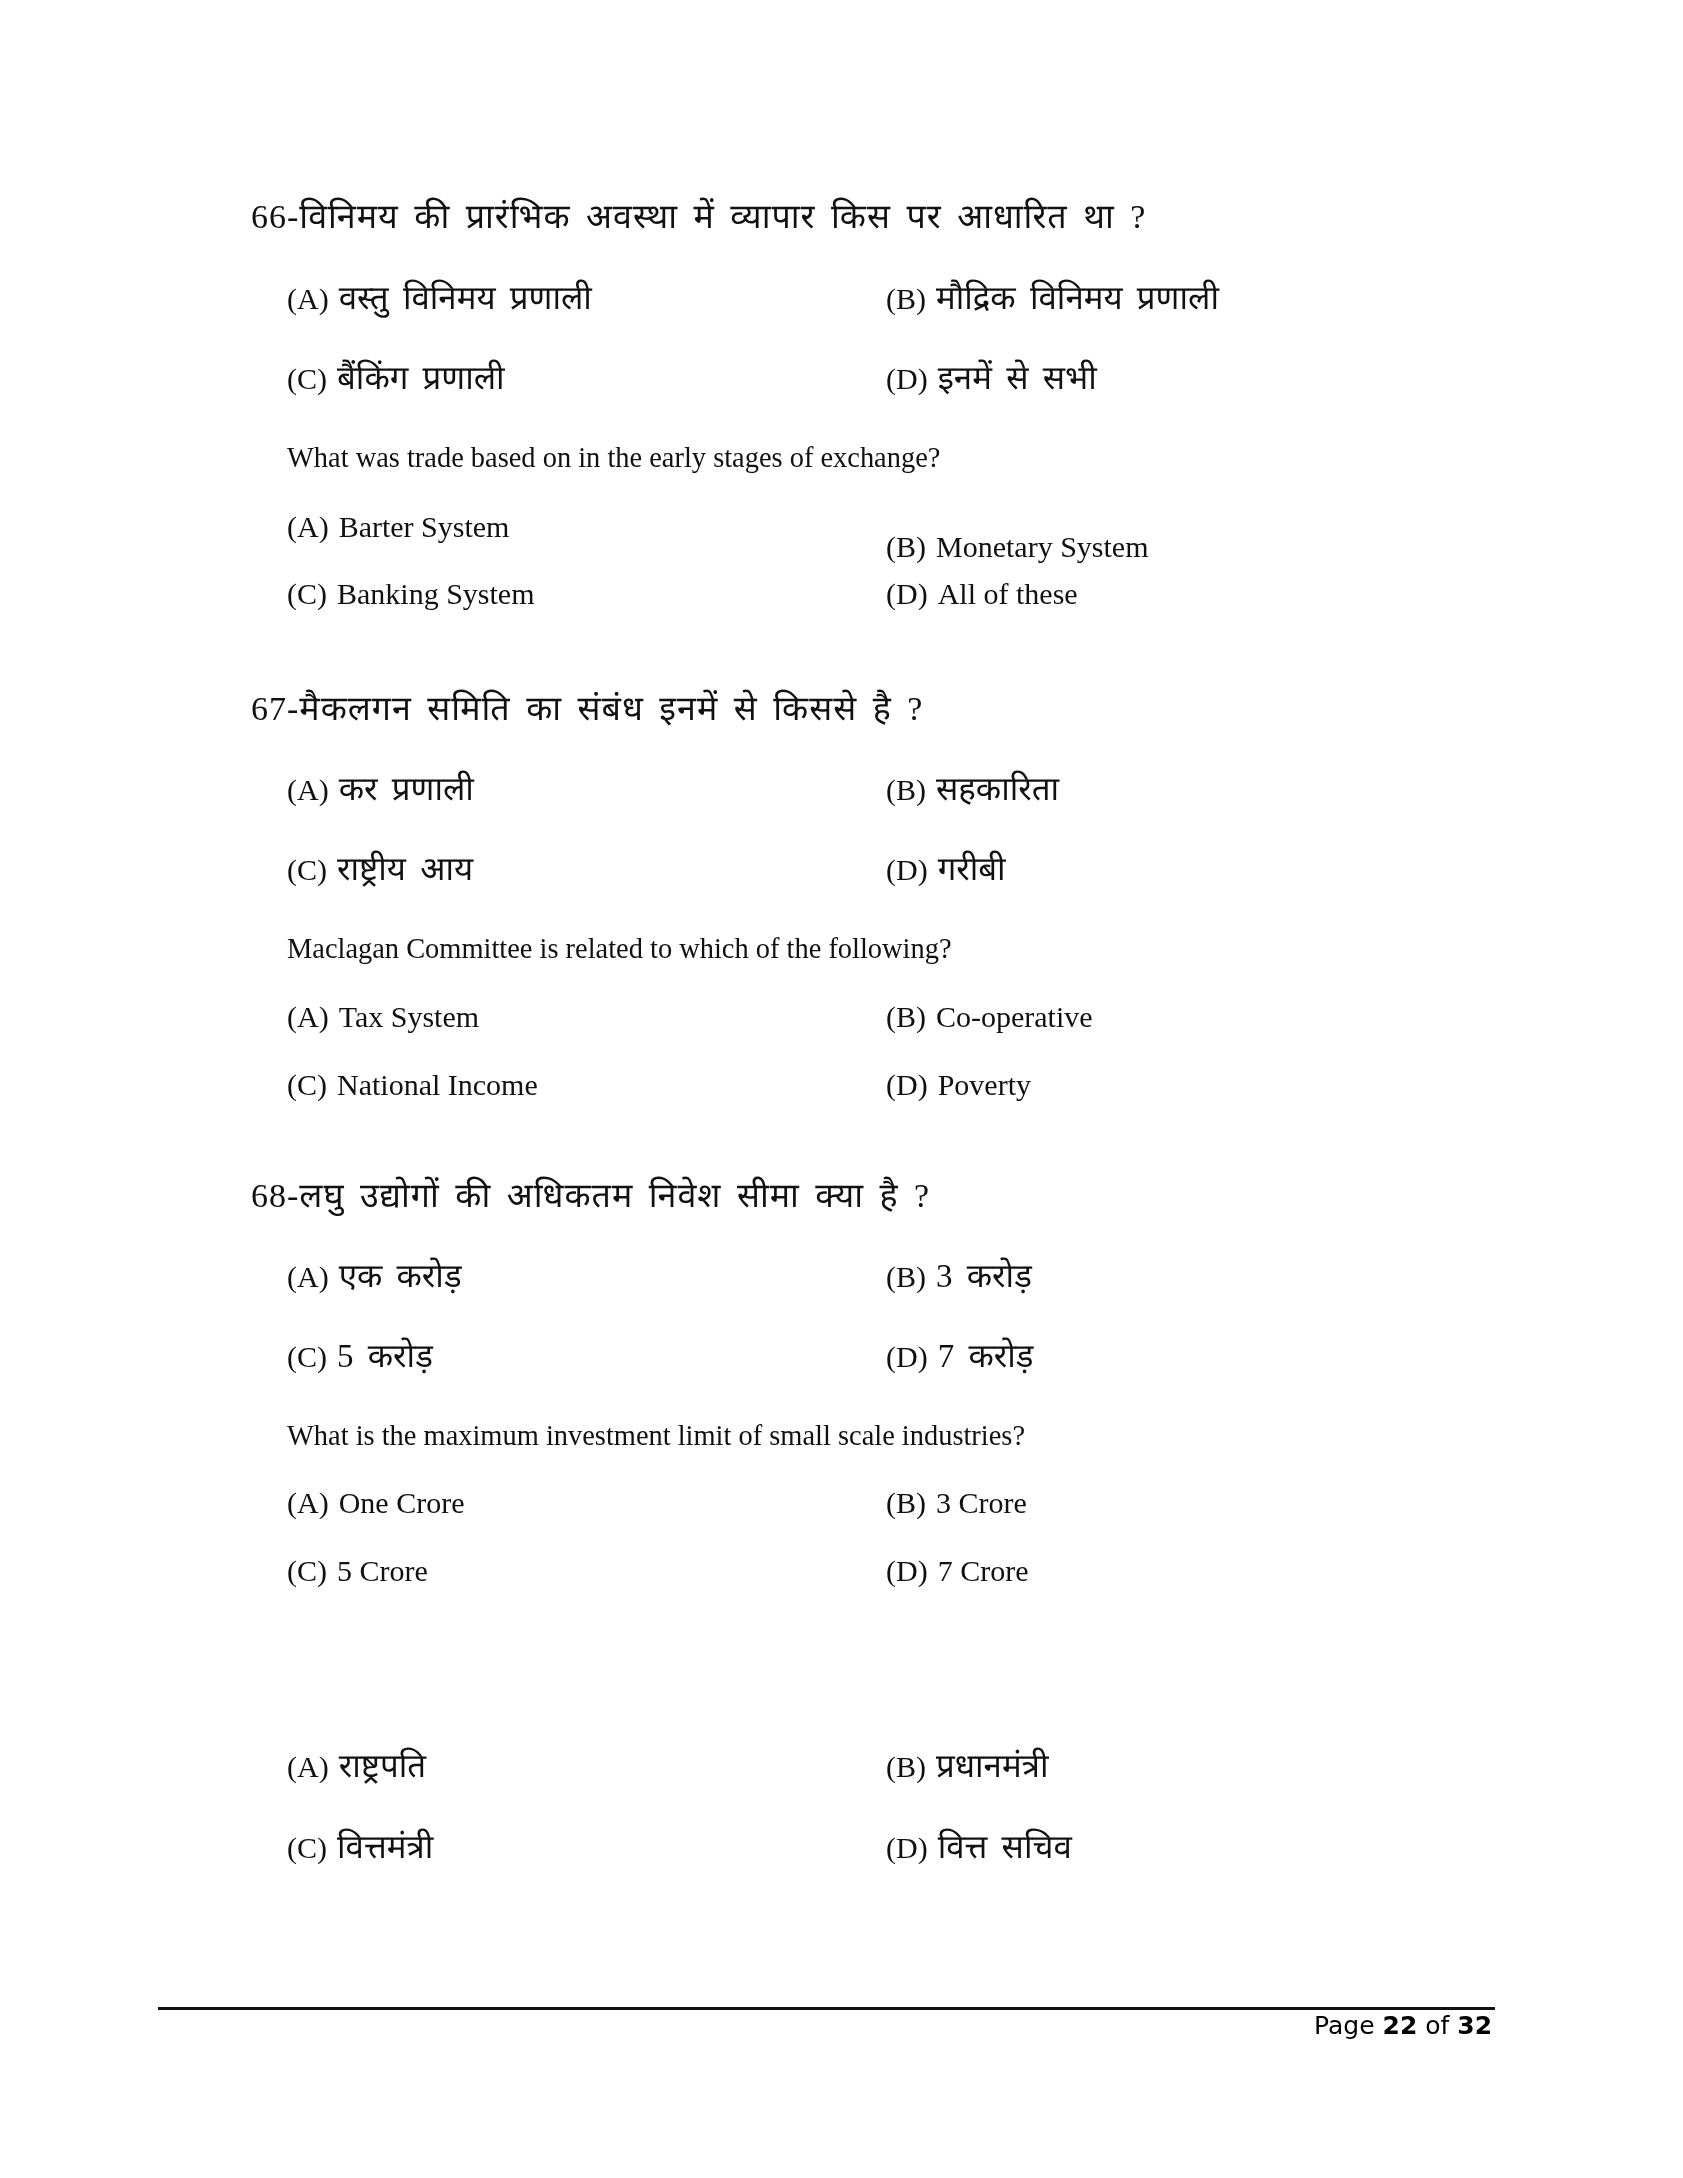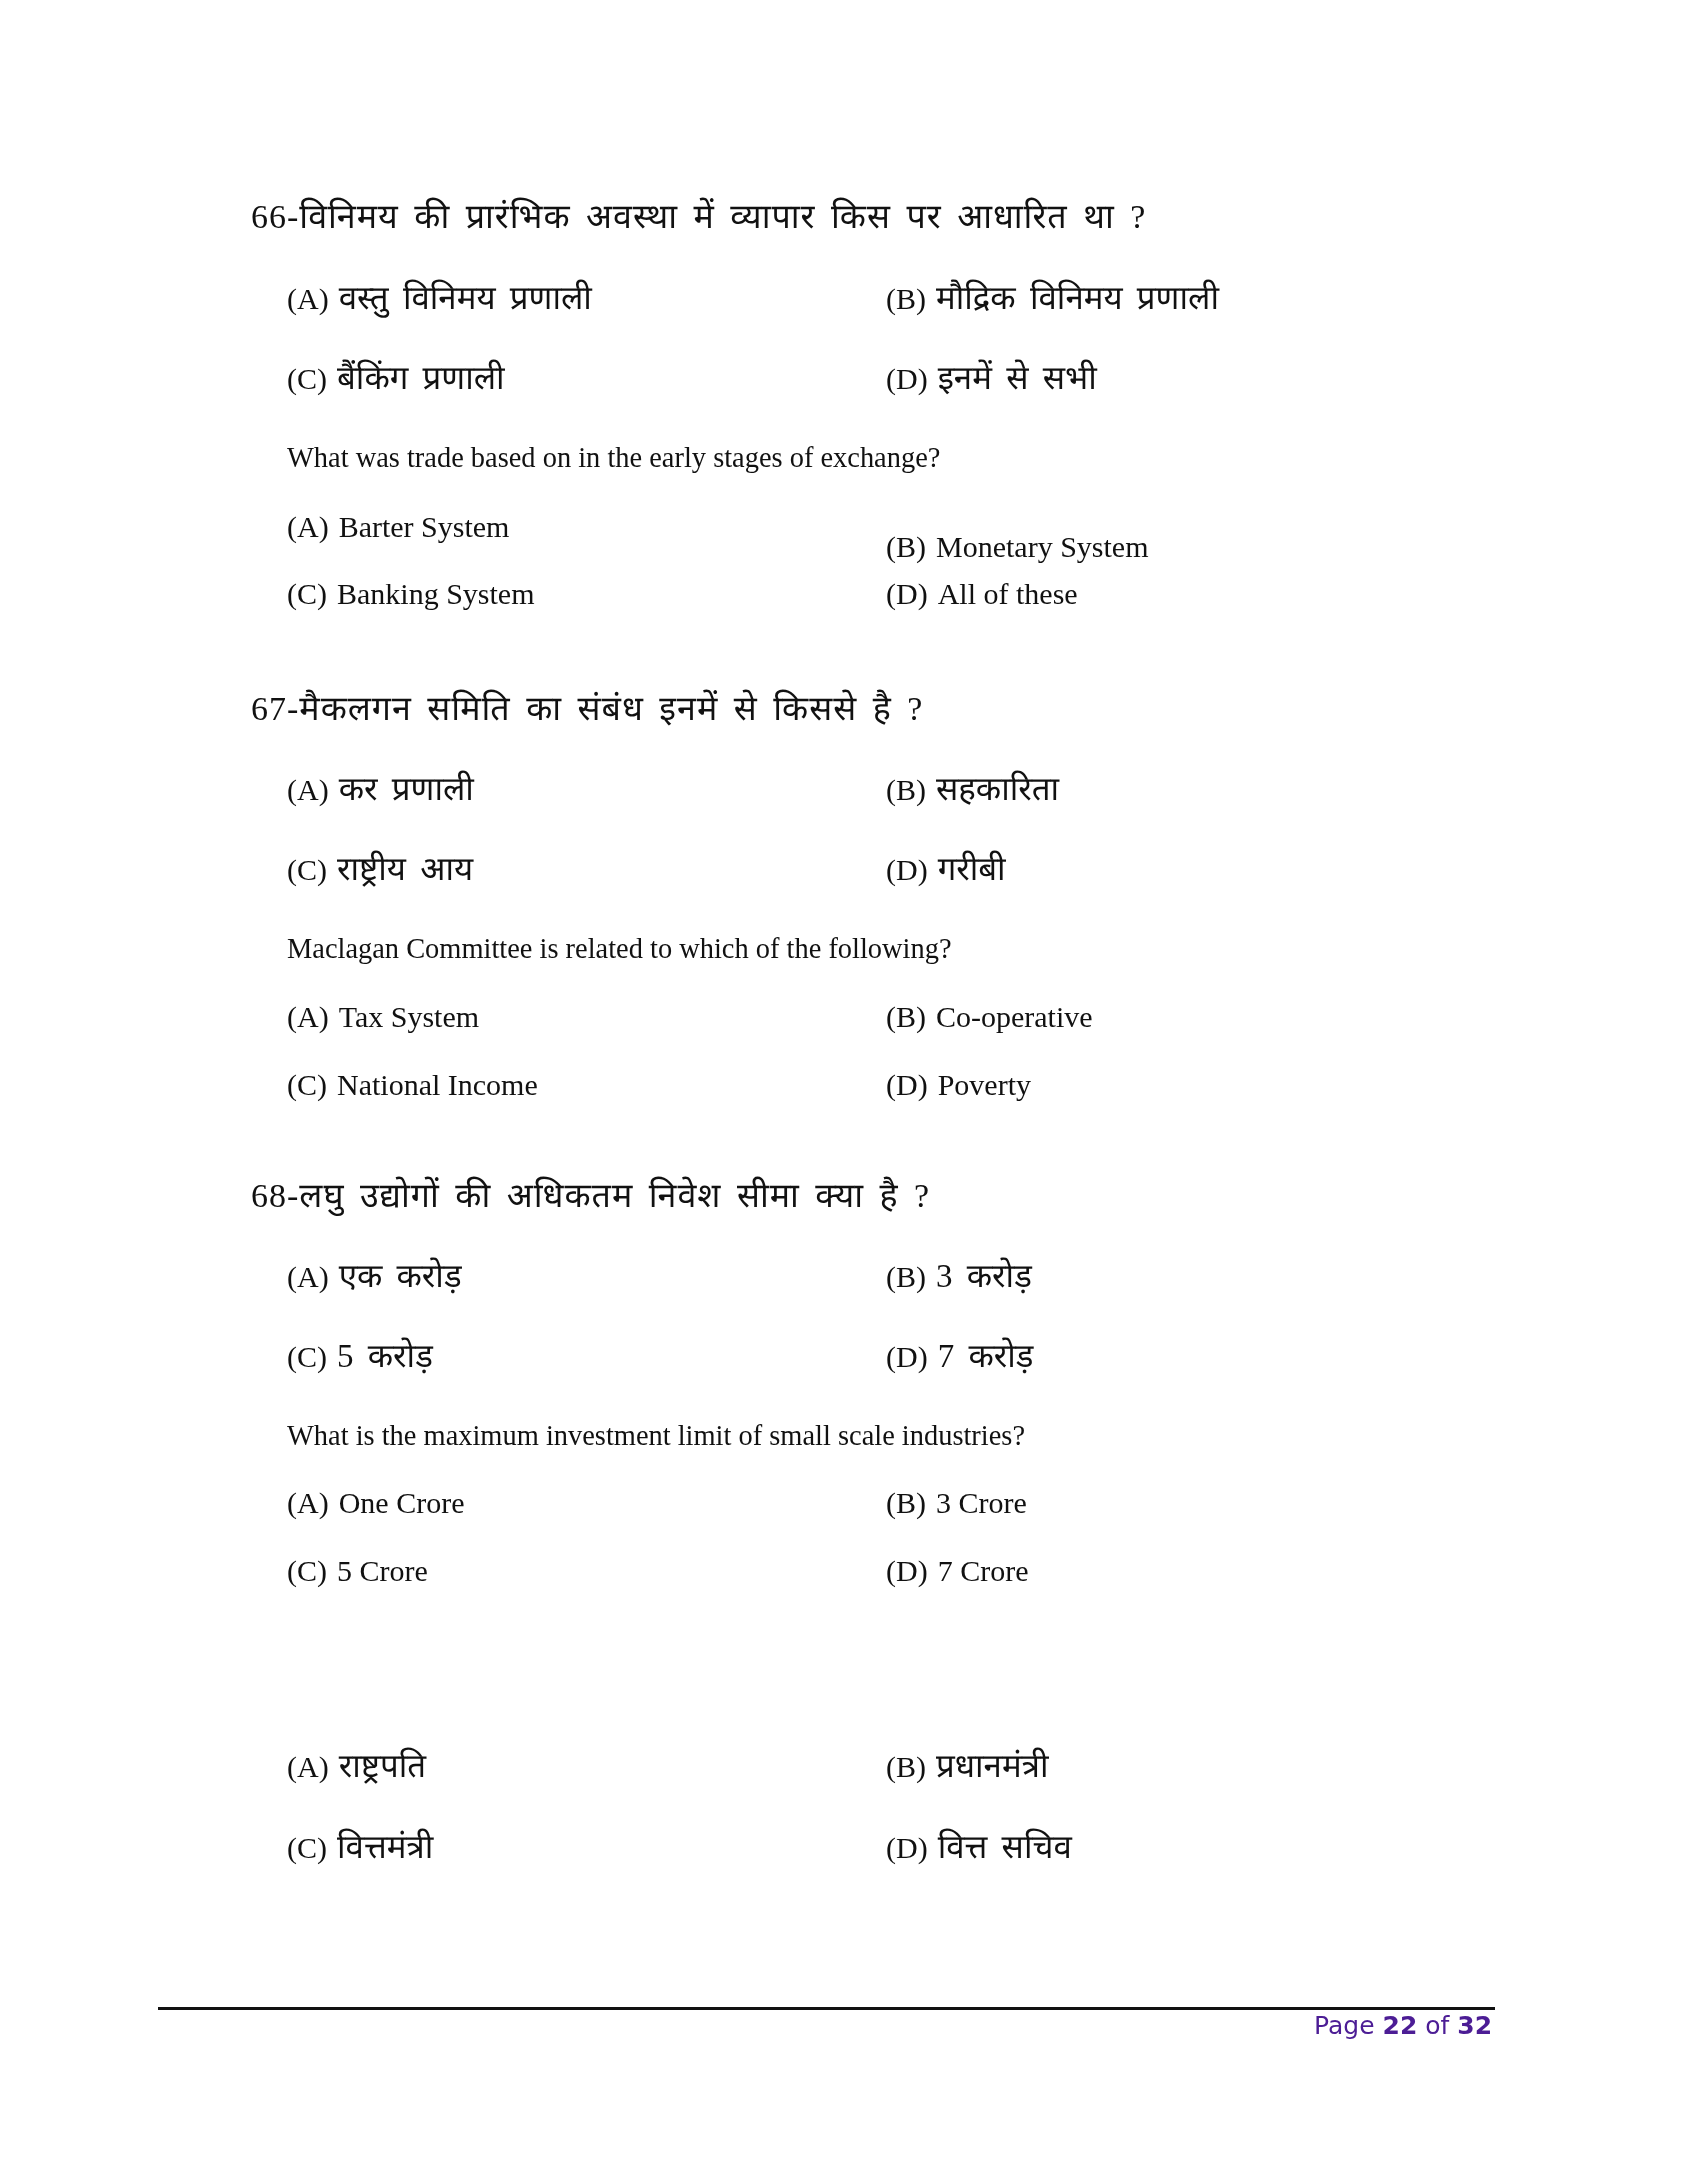--- a/index.html
+++ b/index.html
@@ -53,21 +53,21 @@
       width: 1337px;
       height: 3px;
       background: #111111;
     }
     .footer-page {
       position: absolute;
       left: 1314px;
       top: 2011px;
       font-family: "DejaVu Sans", "Liberation Sans", sans-serif;
       font-size: 25px;
-      color: #4c1d95;
+      color: #000000;
       white-space: nowrap;
     }
     .footer-page b { font-weight: bold; }
   </style>
 </head>
 <body>
 
 <div class="page">
 
   <div class="line q-hindi" style="left:251px; top:200px;">

